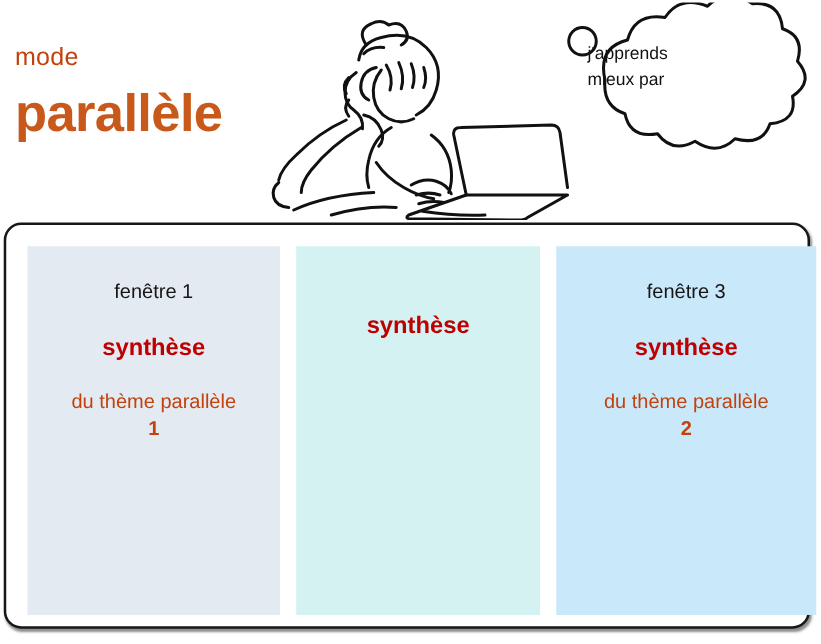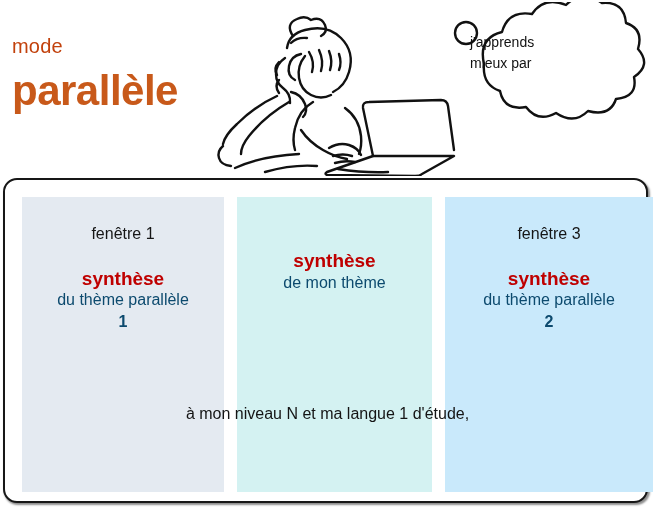--- a/index.html
+++ b/index.html
@@ -104,21 +104,22 @@
     text-align: center;
     font-size: 19px;
     font-weight: bold;
     color: #BF0000;
     margin-top: 26px;
     line-height: 1.1;
   }
   .col-desc {
     text-align: center;
     font-size: 16px;
-    color: #0c4a6e;
+    color: #c2410c;
+    margin-top: 22px;
     line-height: 22px;
     padding: 0 4px;
   }
   .col-desc b { font-weight: bold; }
 
   
   #footer-note {
     position: absolute;
     left: 0;
     top: 218px;
@@ -214,29 +215,27 @@
     <div class="col-synthese">synthèse</div>
     <div class="col-desc">
       <div>du thème parallèle</div>
       <b>1</b>
     </div>
   </div>
 
   <div class="column" id="col-2">
     <div class="col-synthese">synthèse</div>
     <div class="col-desc">
-      <div>de mon thème</div>
     </div>
   </div>
 
   <div class="column" id="col-3">
     <div class="col-title">fenêtre 3</div>
     <div class="col-synthese">synthèse</div>
     <div class="col-desc">
       <div>du thème parallèle</div>
       <b>2</b>
     </div>
   </div>
 
   <div id="footer-note">
-    <div>à mon niveau N  et ma langue 1 d'étude,</div>
   </div>
 </div>
 
 </body></html>

